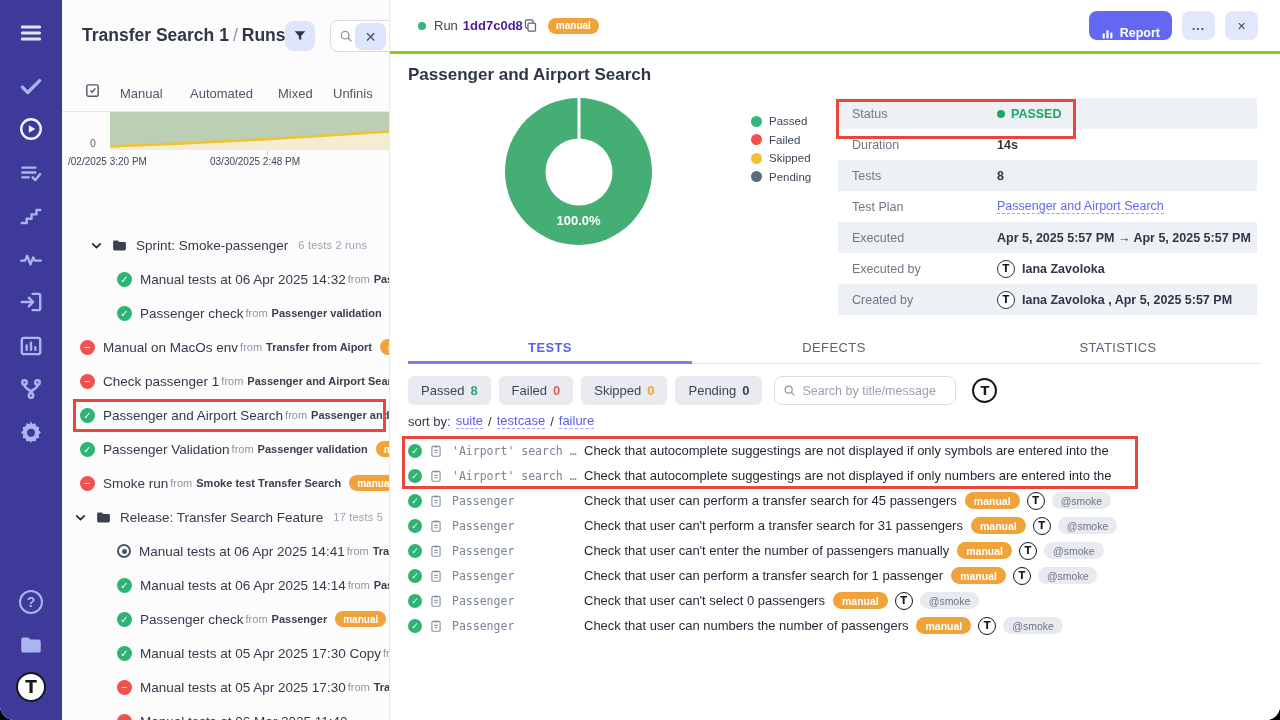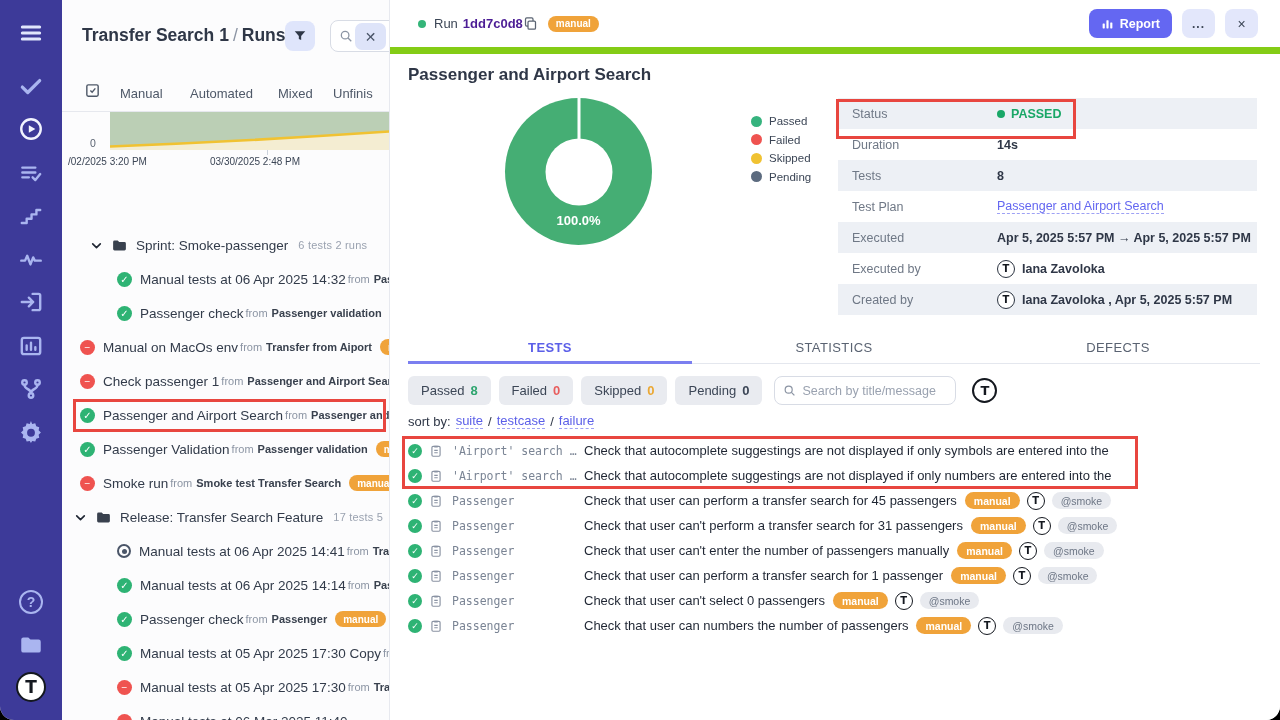--- a/index.html
+++ b/index.html
@@ -40,26 +40,26 @@
   .tr-from { font-size:11px; font-weight:700; color:#39414e; margin-left:4px; }
   .st-ic { width:15px; height:15px; border-radius:50%; margin-right:8px; flex:none; display:flex; align-items:center; justify-content:center; color:#fff; font-size:10px; }
   .st-passed { background:#2eb374; }
   .st-failed { background:#ef5350; }
   .st-stopped { background:transparent; border:2.5px solid #4a5568; width:14px; height:14px; }
   .st-stopped::after { content:""; width:5px; height:5px; border-radius:50%; background:#4a5568; }
   .badge-manual { display:inline-block; background:#f0a33a; color:#fff; font-size:10px; font-weight:700; border-radius:9px; padding:2.5px 8px; margin-left:8px; }
 
   
   .main { position:absolute; left:390px; top:0; width:890px; height:720px; background:#fff; }
-  .topbar { position:absolute; left:0; top:0; width:890px; height:54px; border-bottom:7px solid #84cc16; display:flex; align-items:center; padding:0 22px 0 28px; }
+  .topbar { position:absolute; left:0; top:0; width:890px; height:54px; border-bottom:3px solid #84cc16; display:flex; align-items:center; padding:0 22px 0 28px; }
   .run-dot { width:8px; height:8px; border-radius:50%; background:#34b579; margin-right:8px; }
   .run-word { font-size:13px; color:#3c4656; margin-right:5px; }
   .run-id { font-size:13px; font-weight:700; color:#4c1d95; }
   .copy-ic { color:#5a6372; margin-right:10px; cursor:pointer; display:inline-flex; }
-  .btn-report { margin-left:auto; height:29px; background:#6467f2; border-radius:8px; color:#fff; font-size:12.5px; font-weight:600; display:flex; align-items:center; padding:0 12px; gap:6px; cursor:pointer; }
+  .btn-report { margin-left:auto; height:29px; background:#6467f2; border-radius:8px; color:#fff; font-size:12.5px; font-weight:600; display:flex; align-items:flex-end; padding:0 12px; gap:6px; cursor:pointer; }
   .btn-more, .btn-close { height:29px; width:33px; background:#e3e7fb; border-radius:8px; color:#3c4656; display:flex; align-items:center; justify-content:center; cursor:pointer; margin-left:10px; font-size:14px; }
   .btn-more { font-weight:700; letter-spacing:1px; font-size:12px; }
   .main-h1 { position:absolute; left:18px; top:65px; font-size:17px; font-weight:700; color:#2f3747; }
 
   
   .donut { position:absolute; left:115px; top:98px; width:147px; height:147px; border-radius:50%; background:#45ae74; }
   .donut::after { content:""; position:absolute; left:50%; top:50%; transform:translate(-50%,-50%); width:67px; height:67px; background:#fff; border-radius:50%; }
   .donut-cut { position:absolute; left:50%; top:0; transform:translateX(-50%); width:3px; height:41px; background:#fff; }
   .donut-label { position:absolute; left:0; right:0; bottom:17px; text-align:center; color:#fff; font-size:13px; font-weight:700; }
   .legend { position:absolute; left:361px; top:112px; }
@@ -455,22 +455,22 @@
           <div class="info-label">Created by</div>
           <div class="info-value">
             <span class="mini-avatar">T</span>
             <span>Iana Zavoloka , Apr 5, 2025 5:57 PM</span>
           </div>
         </div>
       </div>
 
     <div class="detail-tabs" id="detailTabs">
         <div class="dtab active">TESTS</div>
+        <div class="dtab">DEFECTS</div>
         <div class="dtab">STATISTICS</div>
-        <div class="dtab">DEFECTS</div>
       </div>
 
     <div class="filterbar" id="filterBar">
         <div class="pill">
           <span>Passed</span>
           <b style="color: rgb(46, 165, 111);">8</b>
         </div>
         <div class="pill">
           <span>Failed</span>
           <b style="color: rgb(232, 93, 93);">0</b>

